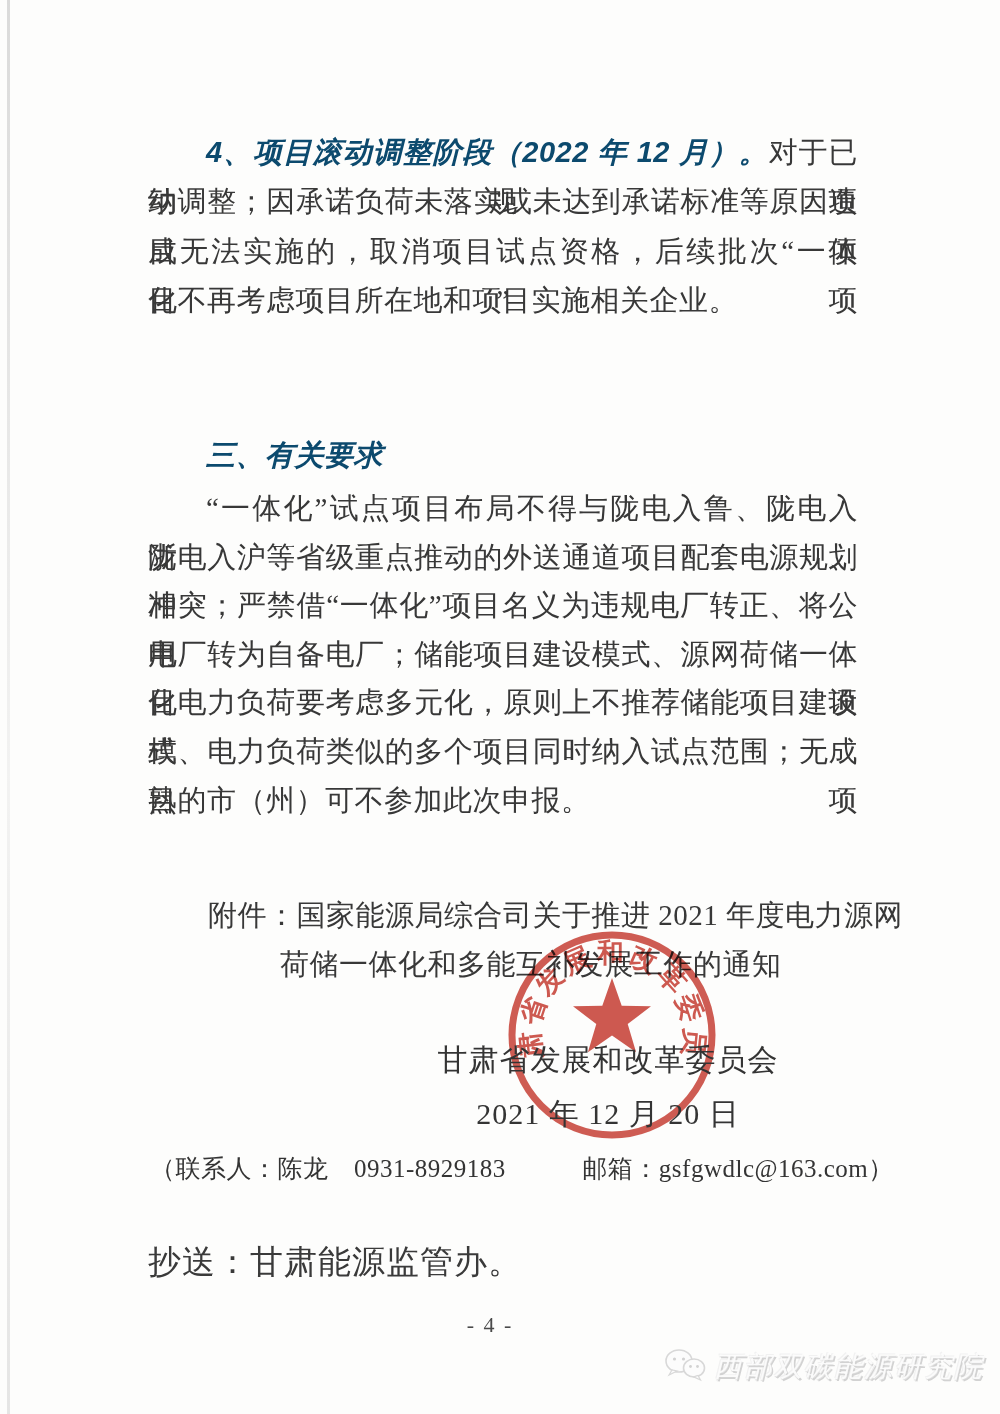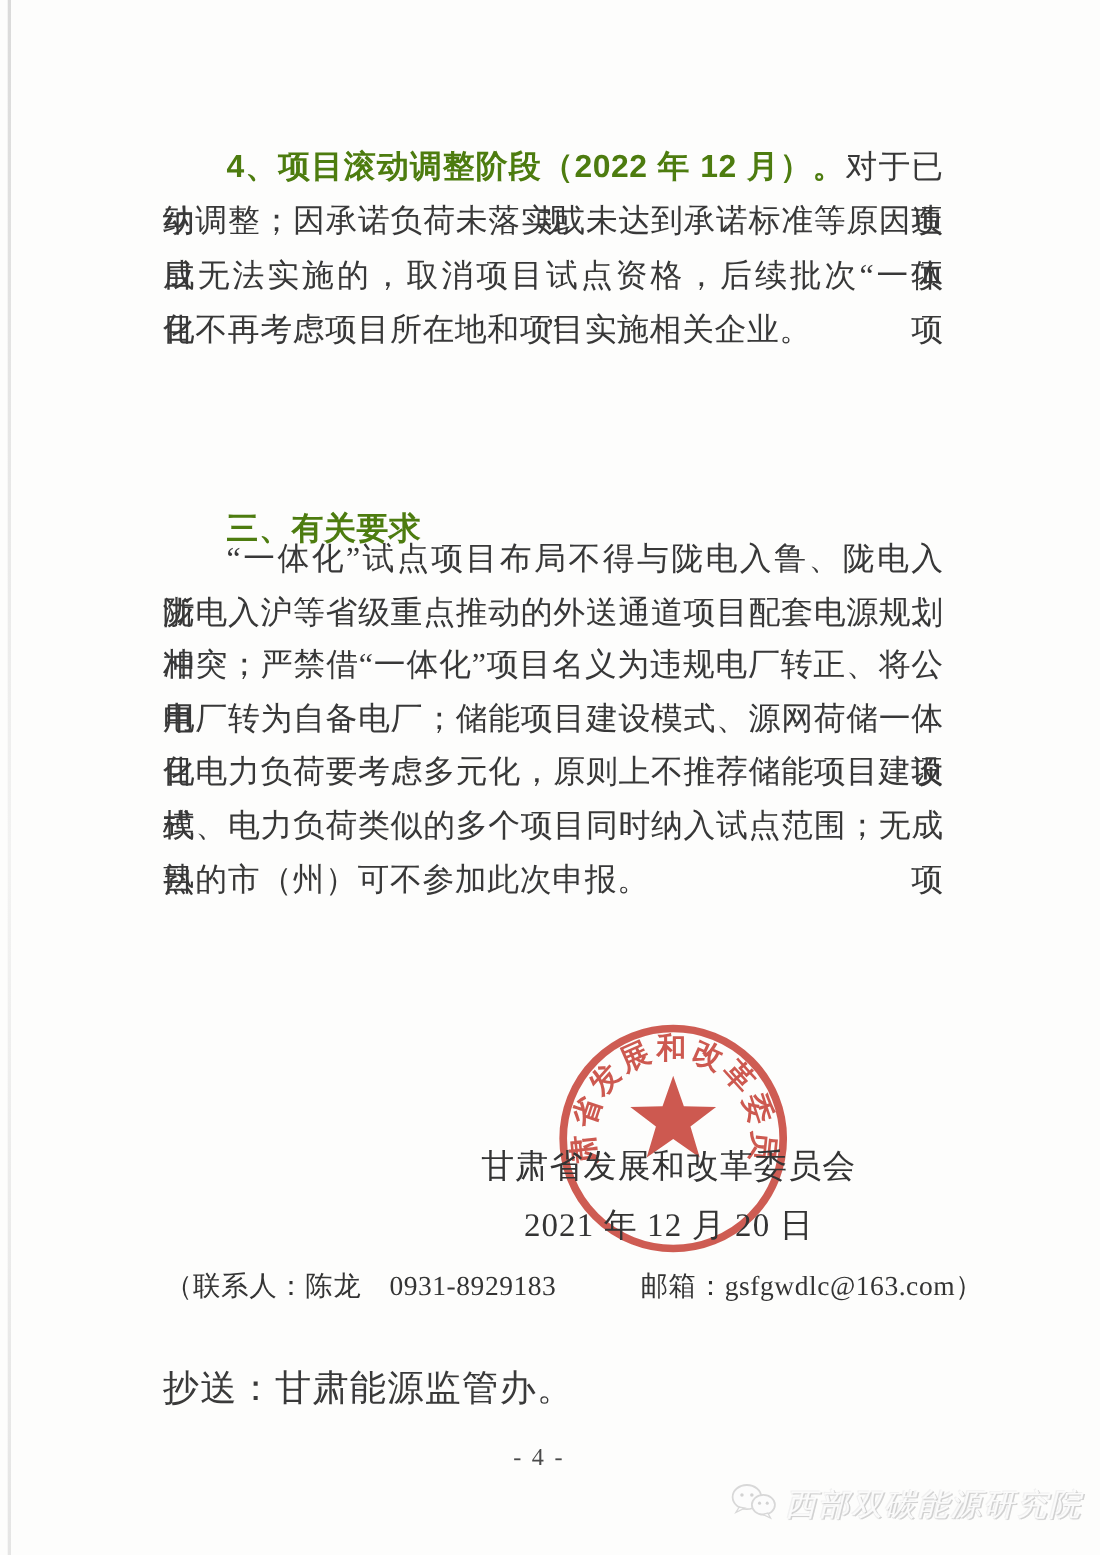--- a/index.html
+++ b/index.html
@@ -18,21 +18,21 @@
     background:linear-gradient(to bottom, rgba(190,190,190,.55), rgba(210,210,210,.25) 55%, rgba(200,200,200,.45));
   }
   .col{
     position:absolute;left:148px;width:710px;
     font-size:29px;
   }
   .ln{display:block;height:49.3px;line-height:49.3px;white-space:nowrap;letter-spacing:.5px;}
   .colB .ln{height:48.6px;line-height:48.6px;}
   .j{text-align:justify;text-align-last:justify;white-space:normal;}
   .ind{text-indent:58px;}
-  .b{font-family:"Liberation Sans","DejaVu Sans",sans-serif;font-weight:700;color:#4d7c0f;}
+  .b{font-family:"Liberation Sans","DejaVu Sans",sans-serif;font-weight:700;color:#0c4a6e;font-style:italic;}
   .attach .ln{height:49px;line-height:49px;}
   .attach-l1{padding-left:60px;}
   .attach-l2{padding-left:132px;}
   .sig{
     position:absolute;left:608px;transform:translateX(-50%);
     white-space:nowrap;font-size:30px;letter-spacing:1px;color:#343434;
   }
   .contact{
     position:absolute;left:150px;top:1142px;width:712px;
     font-size:25px;white-space:nowrap;color:#343434;letter-spacing:.5px;margin-top:10px;
@@ -68,34 +68,38 @@
 
   <div class="scan-edge"></div>
 
   <div class="col" style="top:128px">
     <div class="ln j ind"><span class="b">4、项目滚动调整阶段（2022 年 12 月）。</span><span>对于已纳规项</span></div>
     <div class="ln j">动调整；因承诺负荷未落实或未达到承诺标准等原因造成项</div>
     <div class="ln j">目无法实施的，取消项目试点资格，后续批次“一体化”项</div>
     <div class="ln">目不再考虑项目所在地和项目实施相关企业。</div>
   </div>
 
-  <div class="col" style="top:457px">
+  <div class="col" style="top:431px">
     <div class="ln ind b">三、有关要求</div>
   </div>
 
   <div class="col colB" style="top:484px">
     <div class="ln j ind">“一体化”试点项目布局不得与陇电入鲁、陇电入浙、</div>
     <div class="ln j">陇电入沪等省级重点推动的外送通道项目配套电源规划相</div>
     <div class="ln j">冲突；严禁借“一体化”项目名义为违规电厂转正、将公用</div>
     <div class="ln j">电厂转为自备电厂；储能项目建设模式、源网荷储一体化项</div>
     <div class="ln j">目电力负荷要考虑多元化，原则上不推荐储能项目建设模</div>
     <div class="ln j">式、电力负荷类似的多个项目同时纳入试点范围；无成熟项</div>
     <div class="ln">目的市（州）可不参加此次申报。</div>
   </div>
 
+  <div class="col attach" style="top:891px">
+    <div class="ln attach-l1">附件：国家能源局综合司关于推进 2021 年度电力源网</div>
+    <div class="ln attach-l2">荷储一体化和多能互补发展工作的通知</div>
+  </div>
 
   <div class="seal">
     <svg viewBox="0 0 230 230" xmlns="http://www.w3.org/2000/svg">
       <defs>
         <path id="sealArc" d="M 51 150 A 73 73 0 1 1 179 150" fill="none"></path>
       </defs>
       <circle cx="115" cy="115" r="100" fill="none" stroke-width="7" opacity="0.9" stroke="#c63c31"></circle>
       <polygon opacity="0.92" points="115,58 124.7,85.7 154,86.3 130.7,104.1 139.1,132.2 115,115.5 90.9,132.2 99.3,104.1 76,86.3 105.3,85.7" fill="#c63c31"></polygon>
       <text font-size="27" letter-spacing="3.5" opacity="0.92" font-family="Liberation Sans, DejaVu Sans, sans-serif" font-weight="700" fill="#c63c31">
         <textPath href="#sealArc" startOffset="50%" text-anchor="middle">甘肃省发展和改革委员会</textPath>

